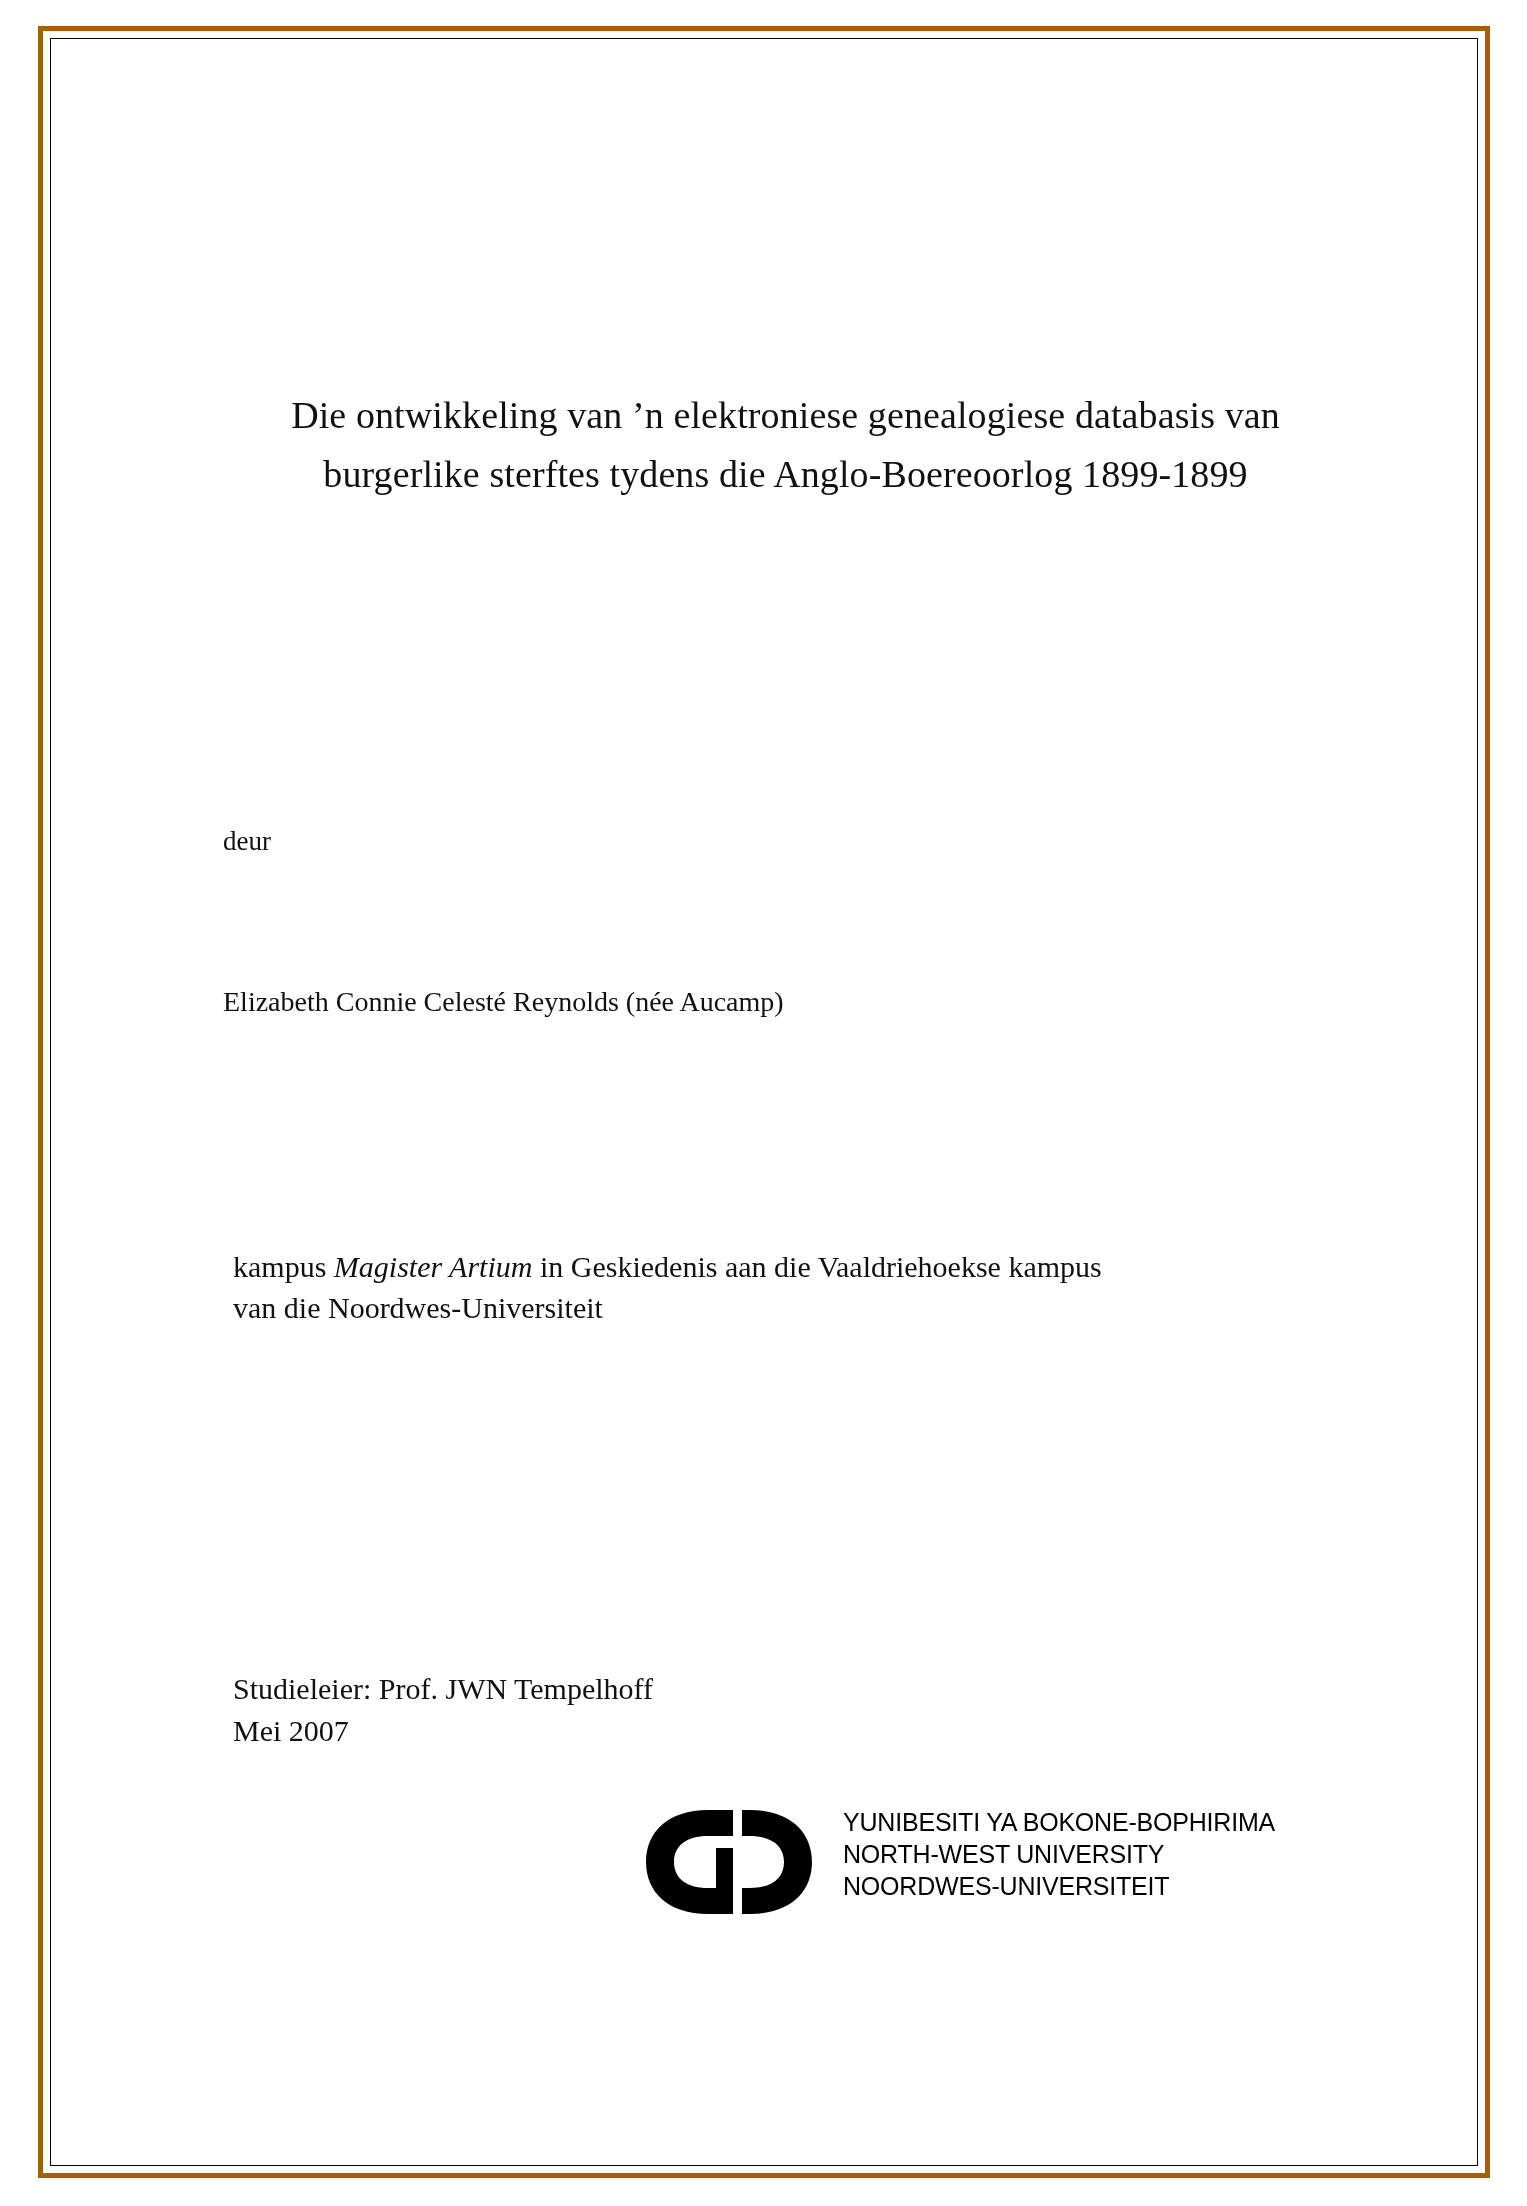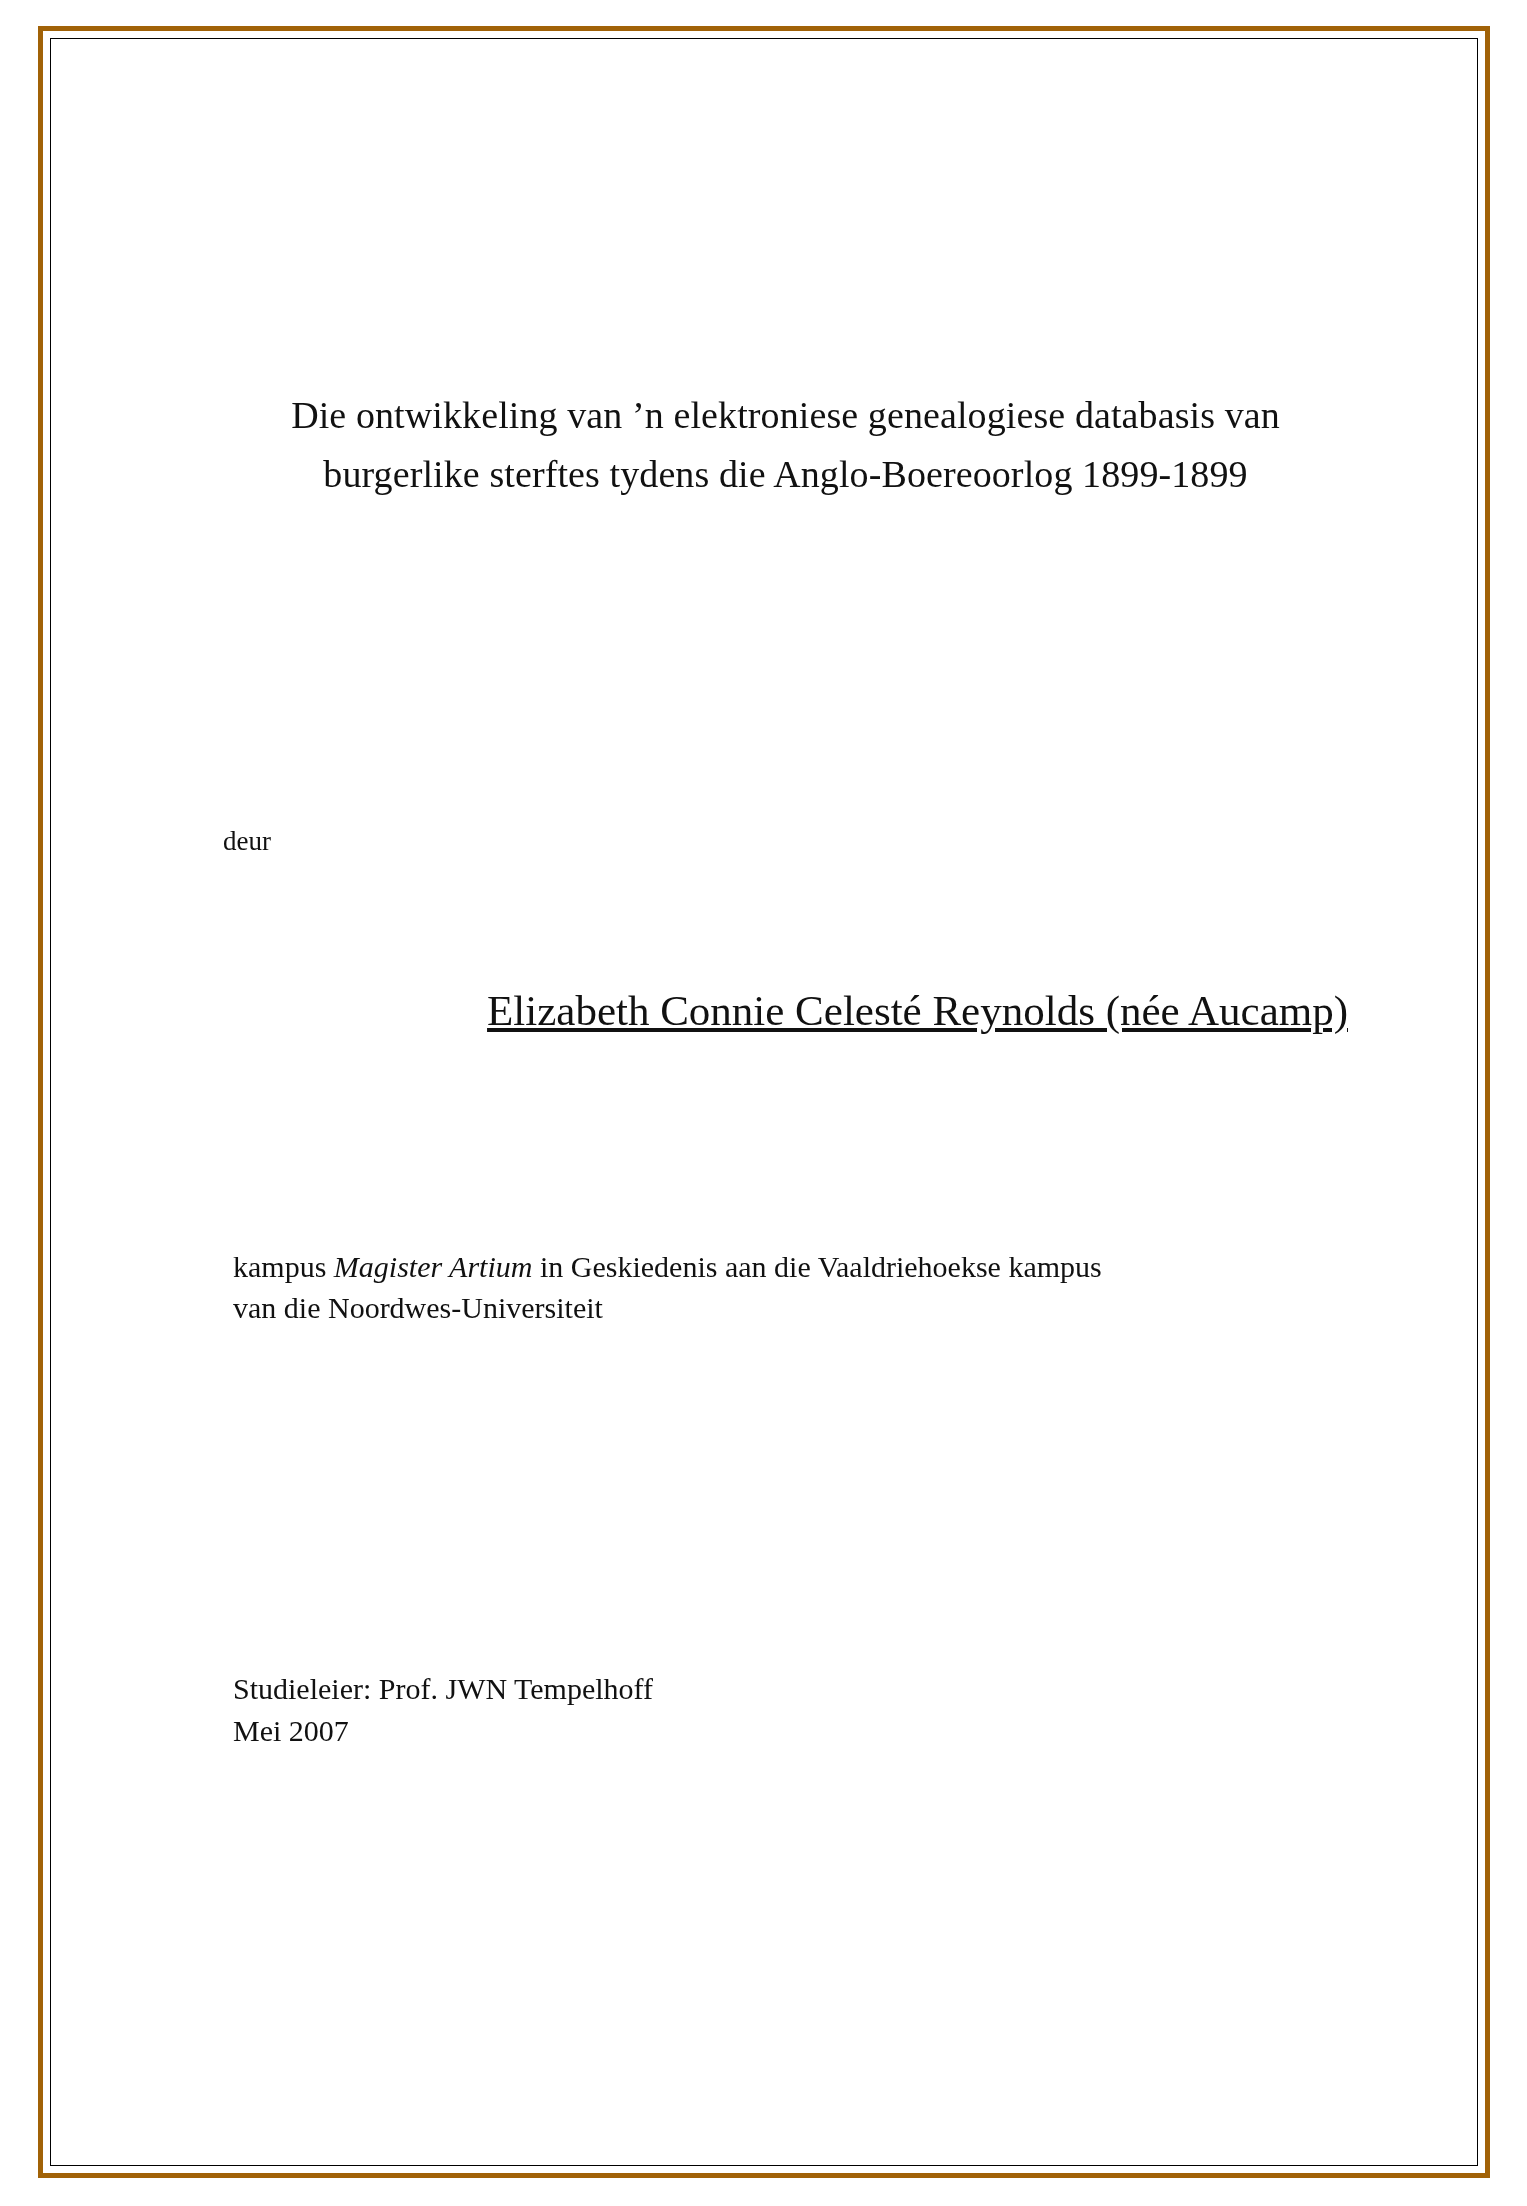--- a/index.html
+++ b/index.html
@@ -77,23 +77,22 @@
     width: 1125px;
     text-align: left;
     font-size: 27px;
   }
 
   .author {
     position: absolute;
     left: 30px;
     top: 955px;
     width: 1125px;
-    text-align: right;
-    font-size: 43px;
-    text-decoration: underline;
+    text-align: left;
+    font-size: 28px;
   }
 
   .statement {
     position: absolute;
     left: 40px;
     top: 1215px;
     width: 1120px;
     font-size: 30px;
     line-height: 1.38;
   }
@@ -168,16 +167,53 @@
       <div class="statement">
         <div class="line2"><span>kampus </span><em>Magister Artium</em><span> in Geskiedenis aan die Vaaldriehoekse kampus</span></div>
         <div class="line3">van die Noordwes-Universiteit</div>
       </div>
 
       <div class="supervisor-block">
         <div>Studieleier: Prof. JWN Tempelhoff</div>
         <div>Mei 2007</div>
       </div>
 
+      <div class="logo-area">
+        <div class="logo-mark">
+          <svg viewBox="0 0 190 115" width="190" height="115" xmlns="http://www.w3.org/2000/svg" aria-hidden="true">
+
+            <path d="M70 6
+                     C 30 6, 8 28, 8 58
+                     C 8 88, 30 110, 70 110
+                     L 95 110
+                     L 95 84
+                     L 70 84
+                     C 48 84, 36 74, 36 58
+                     C 36 42, 48 32, 70 32
+                     L 95 32
+                     L 95 6 Z" fill="#000000"></path>
+
+            <path d="M78 6
+                     L 78 32
+                     L 112 32
+                     C 134 32, 146 42, 146 58
+                     C 146 74, 134 84, 112 84
+                     L 104 84
+                     L 104 44
+                     L 78 44
+                     L 78 110
+                     L 112 110
+                     C 152 110, 174 88, 174 58
+                     C 174 28, 152 6, 112 6 Z" fill="#000000"></path>
+
+            <rect x="95" y="0" width="9" height="115" fill="#ffffff"></rect>
+          </svg>
+        </div>
+        <div class="logo-text">
+          <div>YUNIBESITI YA BOKONE-BOPHIRIMA</div>
+          <div>NORTH-WEST UNIVERSITY</div>
+          <div>NOORDWES-UNIVERSITEIT</div>
+        </div>
+      </div>
 
     </div>
   </div>
 </div>
 
 </body></html>

